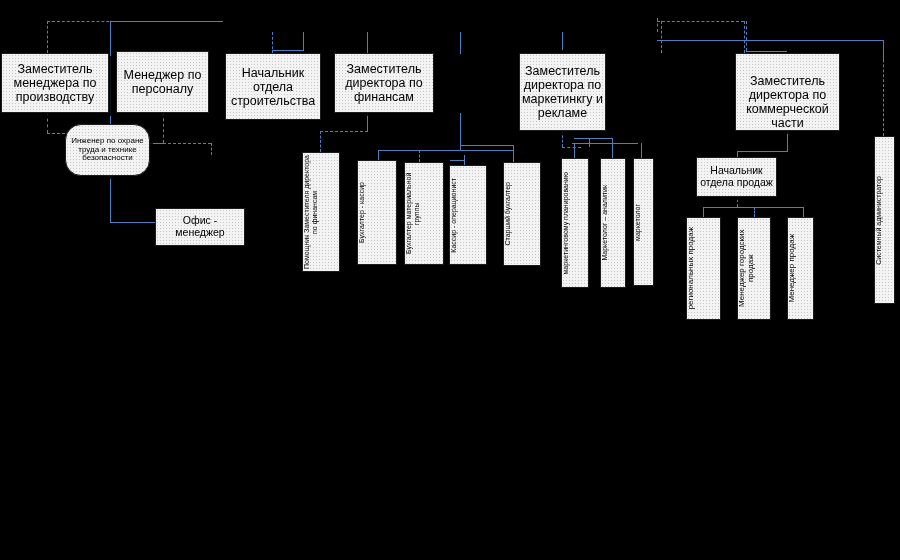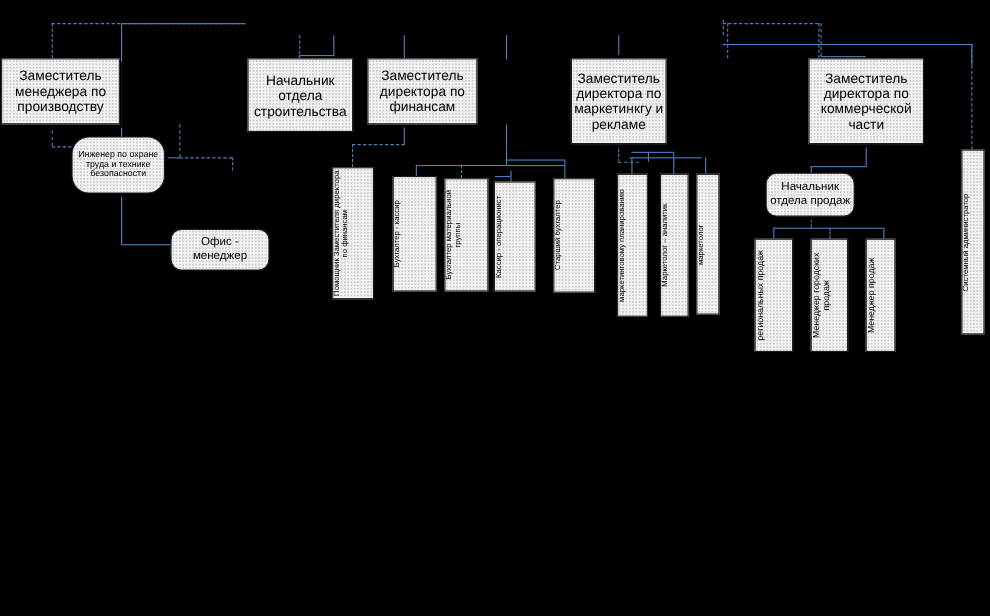--- a/index.html
+++ b/index.html
@@ -76,21 +76,21 @@
     letter-spacing: 3px;
     font-weight: 400;
     box-shadow: 3px 3px 0 0 rgba(0,0,0,0.85);
     border: 1px solid #7a7a7a;
     outline: 1px solid #2a2a2a;
     outline-offset: -2px;
   }
 
   .lvl1 { font-size: 12.5px; }
   .lvl2-sm { font-size: 8px; border-radius: 16px; }
-  .lvl2-md { font-size: 10.5px; border-radius: 10px; }
+  .lvl2-md { font-size: 10.5px; }
   .vsmall { font-size: 8px; }
   .vtiny { font-size: 7px; }
 </style>
 </head>
 <body>
 
 <div id="canvas">
 
   <div class="ln h-dash" style="left:47px; top:21px; width:176px;"></div>
   <div class="ln v-dash" style="left:47px; top:21px; height:32px;"></div>
@@ -165,36 +165,39 @@
   <div class="ln h-solid" style="left:703px; top:207px; width:100px;"></div>
   <div class="ln v-solid" style="left:703px; top:207px; height:10px;"></div>
   <div class="ln v-dash" style="left:754px; top:207px; height:10px;"></div>
   <div class="ln v-solid" style="left:803px; top:207px; height:10px;"></div>
 
 
   <div class="box lvl1" style="left:1px; top:53px; width:108px; height:60px;">
     <span class="txt">Заместитель менеджера по производству</span>
   </div>
 
+  <div class="box lvl1" style="left:116px; top:51px; width:93px; height:62px;">
+    <span class="txt">Менеджер по персоналу</span>
+  </div>
 
   <div class="box lvl1" style="left:225px; top:53px; width:96px; height:67px;">
     <span class="txt">Начальник отдела строительства</span>
   </div>
 
   <div class="box lvl1" style="left:324px; top:53px; width:100px; height:60px;margin-left:10px;">
     <span class="txt">Заместитель директора по финансам</span>
   </div>
 
 
   <div class="box lvl1" style="left:519px; top:53px; width:87px; height:78px;">
     <span class="txt">Заместитель директора по маркетинкгу и рекламе</span>
   </div>
 
 
-  <div class="box lvl1" style="left:735px; top:53px; width:105px; height:78px;">
+  <div class="box lvl1" style="left:735px; top:53px; width:105px; height:78px;align-items:flex-end;">
     <span class="txt">Заместитель директора по коммерческой части</span>
   </div>
 
   <div class="box vert vtiny" style="left:874px; top:136px; width:21px; height:168px;">
     <span class="txt">Системный администратор</span>
   </div>
 
   <div class="box lvl2-sm" style="left:65px; top:124px; width:85px; height:52px;">
     <span class="txt">Инженер по охране труда и технике безопасности</span>
   </div>

